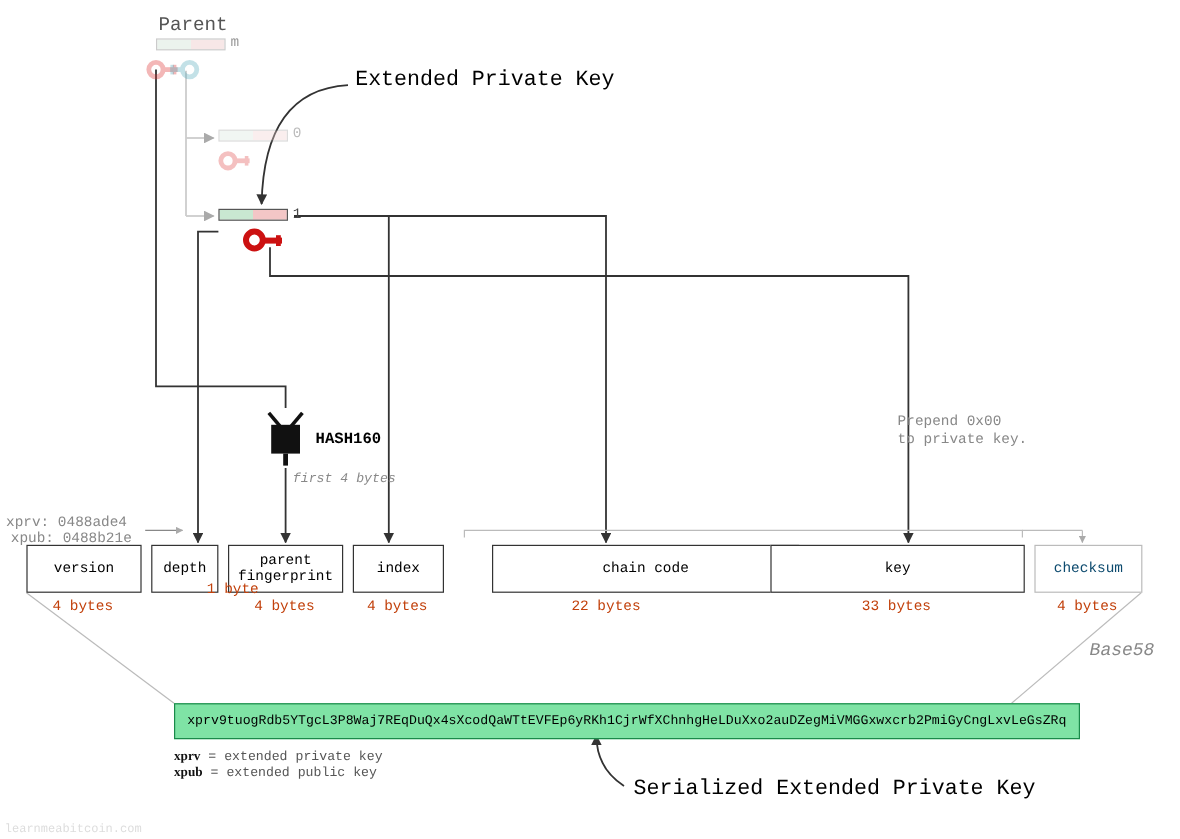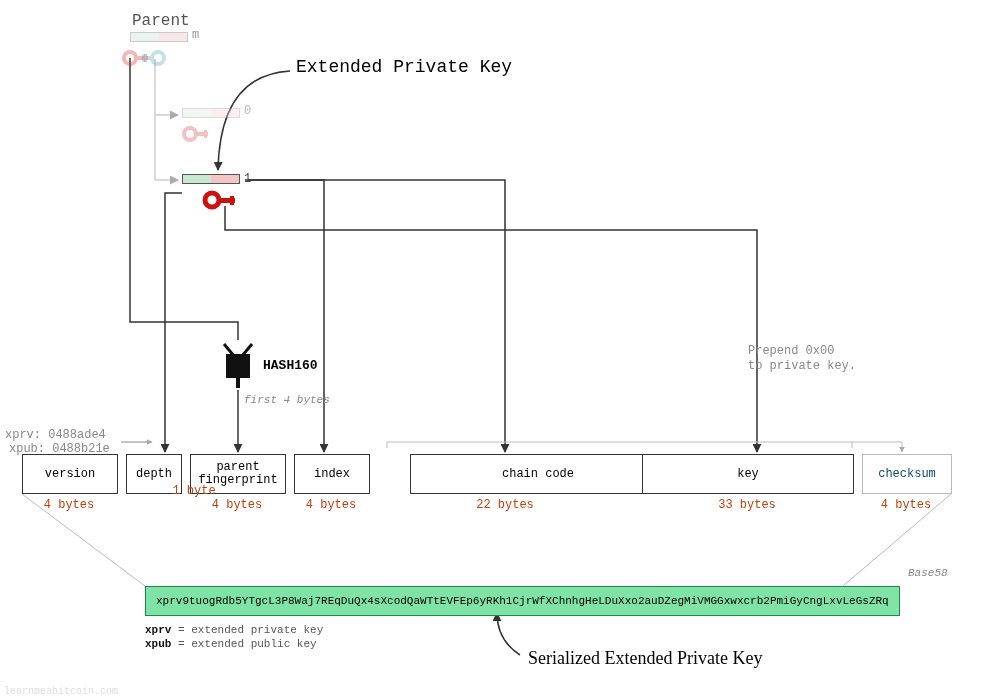--- a/index.html
+++ b/index.html
@@ -61,21 +61,21 @@
     font-family: "Courier New", monospace;
     color: #000;
     padding: 8px 10px;
     white-space: nowrap;
   }
   .legend {
     font-size: 11px;
     color: #555;
     font-family: "Courier New", monospace;
   }
-  .legend b { font-weight: bold; color: #111; }
+  .legend b { font-weight: bold; color: #111; font-family: Liberation Serif, serif; }
   .watermark {
     font-size: 10px;
     color: #ddd;
   }
   .node-label {
     font-size: 12px;
     color: #444;
   }
   .slot {
     height: 8px;
@@ -193,26 +193,26 @@
 <div class="abs field-box gray" style="left:862px; top:454px; width:88px;">checksum</div>
 
 <div class="abs size-label" style="left:22px; top:498px; width:94px;">4 bytes</div>
 <div class="abs size-label" style="left:126px; top:484px; width:54px;margin-left:41px;">1 byte</div>
 <div class="abs size-label" style="left:190px; top:498px; width:94px;">4 bytes</div>
 <div class="abs size-label" style="left:294px; top:498px; width:74px;">4 bytes</div>
 <div class="abs size-label" style="left:378px; top:498px; width:254px;">22 bytes</div>
 <div class="abs size-label" style="left:642px; top:498px; width:210px;">33 bytes</div>
 <div class="abs size-label" style="left:862px; top:498px; width:88px;">4 bytes</div>
 
-<div class="abs" style="left:908px; top:567px; font-size:11px; font-style:italic; color:#888;">Base58</div>
+<div class="abs" style="left:908px; top:534px; font-size:15px; font-style:italic; color:#888;">Base58</div>
 
 <div class="abs result-box" style="left:145px; top:586px;">xprv9tuogRdb5YTgcL3P8Waj7REqDuQx4sXcodQaWTtEVFEp6yRKh1CjrWfXChnhgHeLDuXxo2auDZegMiVMGGxwxcrb2PmiGyCngLxvLeGsZRq</div>
 
 <div class="abs legend" style="left:145px; top:624px;">
   <b>xprv</b> <span>= extended private key</span>
 </div>
 <div class="abs legend" style="left:145px; top:638px;text-align:center;">
   <b>xpub</b> <span>= extended public key</span>
 </div>
 
-<div class="abs title" style="left:528px; top:648px;font-family:Liberation Serif, serif;">Serialized Extended Private Key</div>
+<div class="abs title" style="left:528px; top:648px;">Serialized Extended Private Key</div>
 
 <div class="abs watermark" style="left:4px; top:686px;">learnmeabitcoin.com</div>
 
 </body></html>

